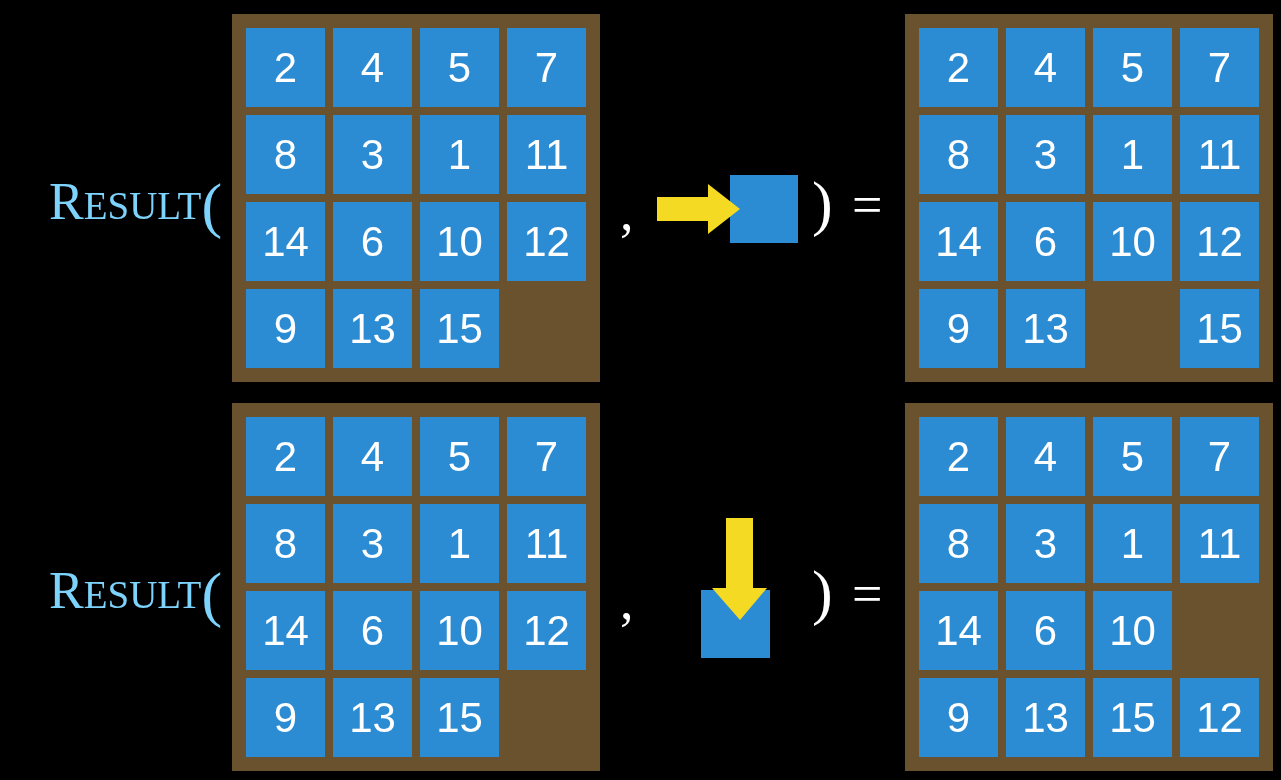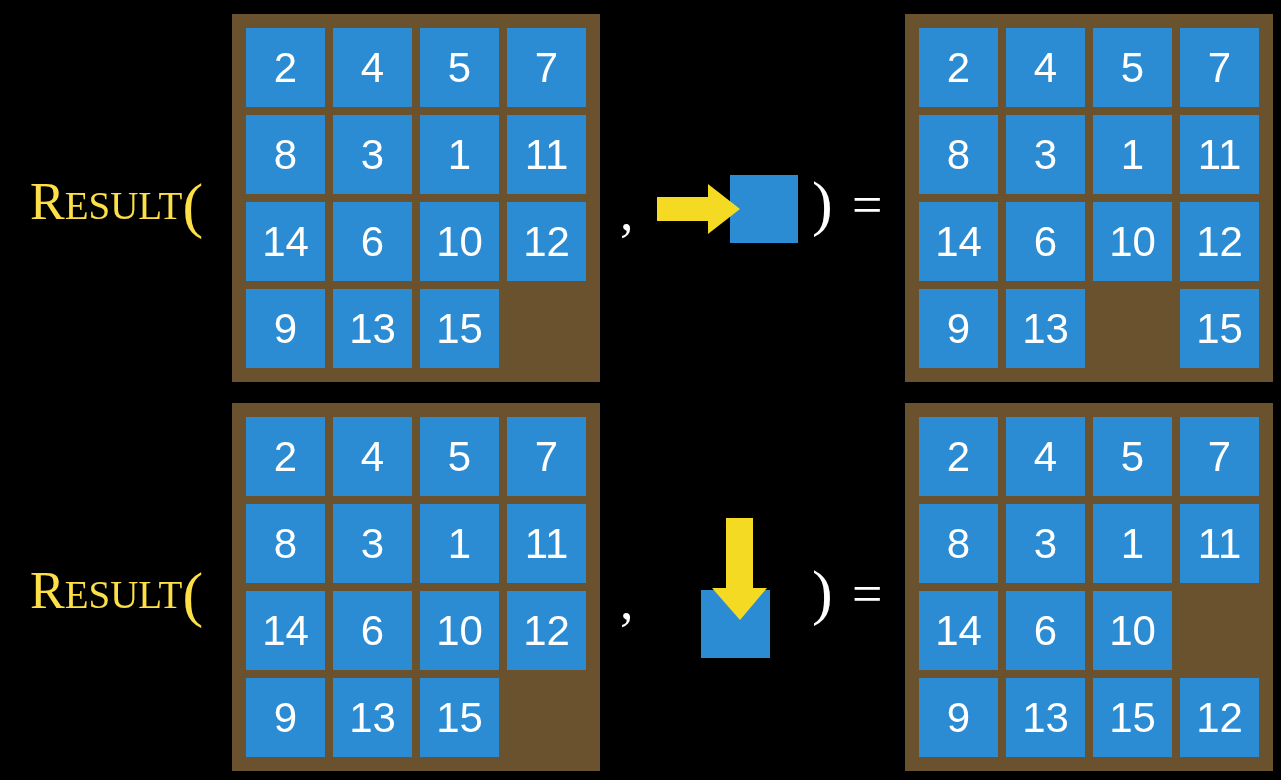--- a/index.html
+++ b/index.html
@@ -17,24 +17,25 @@
     width: 1281px;
     height: 780px;
     background: #000000;
     font-family: "Liberation Sans", sans-serif;
   }
 
   
   .result-label {
     position: absolute;
     font-family: "Liberation Serif", serif;
-    color: #fde047;
+    color: #7dd3fc;
     white-space: nowrap;
     line-height: 1;
     user-select: none;
+    margin-left: 19px;
   }
   .result-label .big {
     font-size: 52px;
   }
   .result-label .smallcaps {
     font-size: 39px;
   }
   .result-label .paren {
     font-size: 62px;
     vertical-align: -7px;

